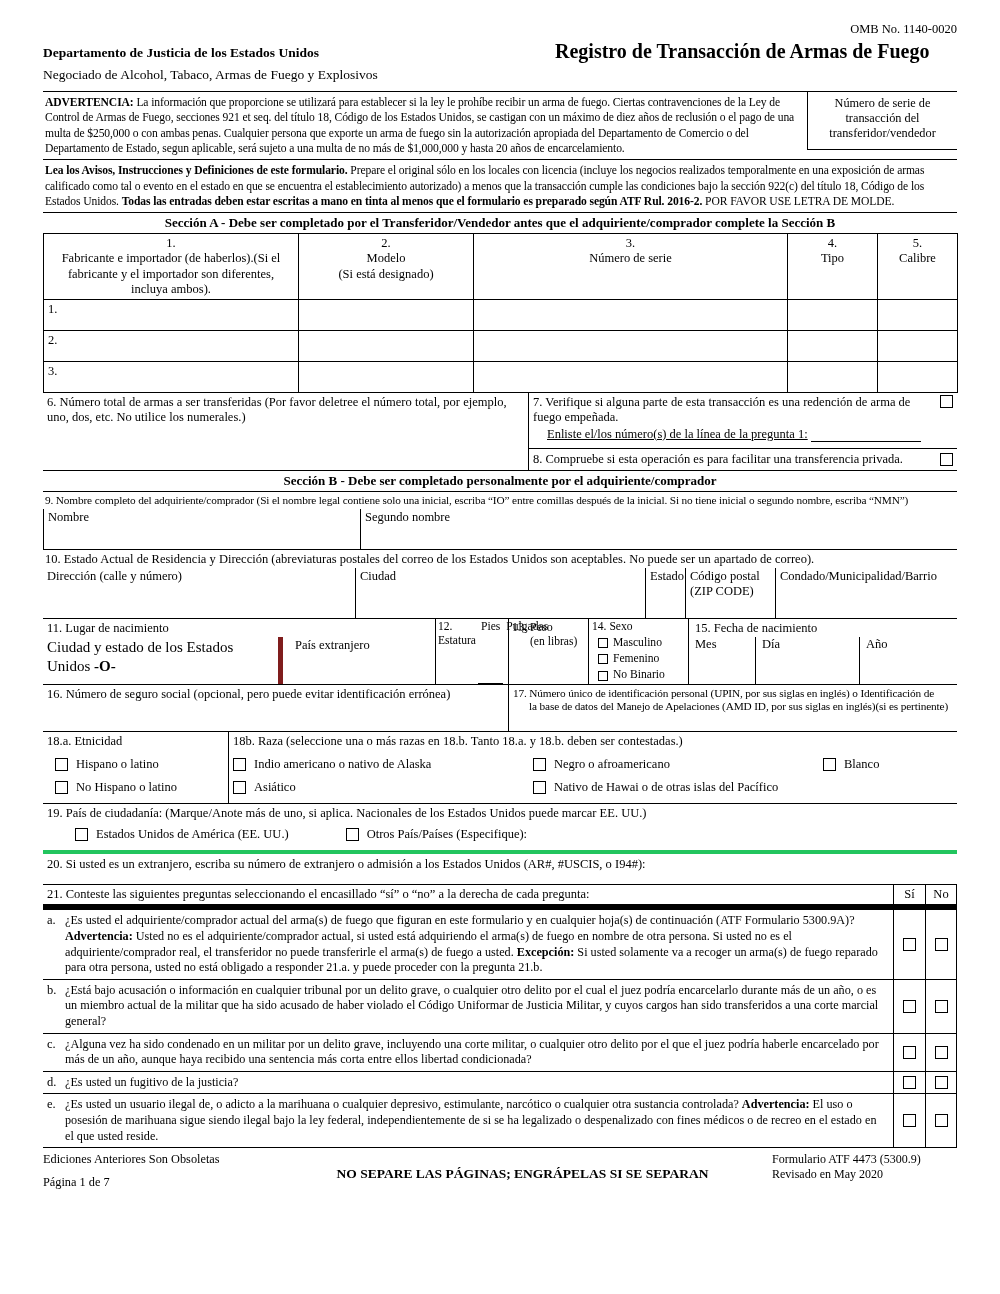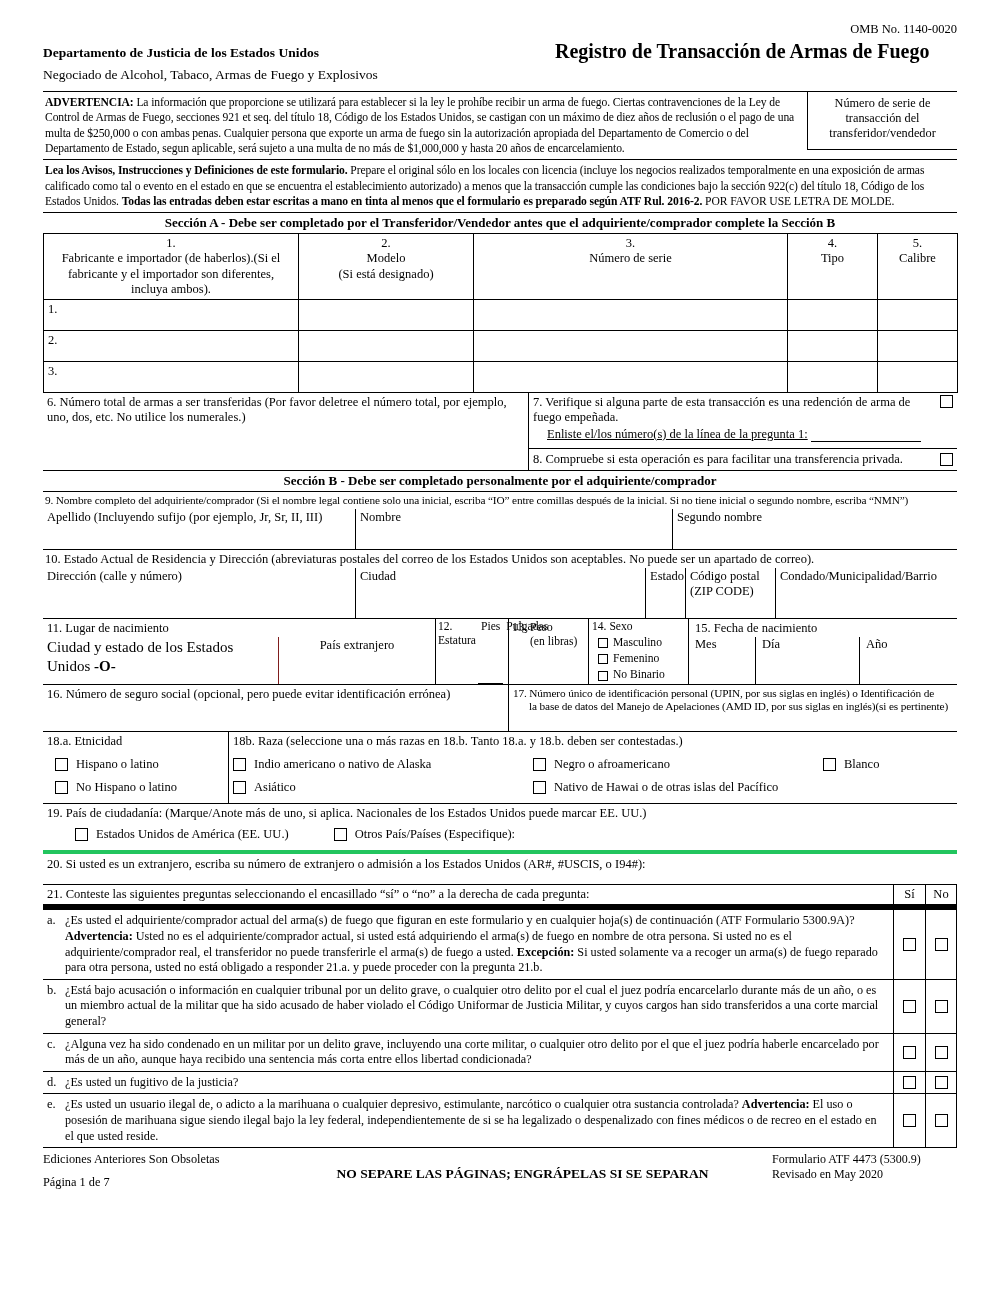--- a/index.html
+++ b/index.html
@@ -67,21 +67,21 @@
   .addr-row > div { min-height:50px; }
   .c-addr { width:312px; } .c-city { width:290px; } .c-state { width:40px; overflow:hidden; }
   .c-zip { width:90px; } .c-county { flex:1; }
 
   
   .row1115 { display:flex; border-bottom:1px solid #000; }
   .q11 { width:392px; display:flex; flex-direction:column; }
   .q11 .lab { padding:2px 4px 1px; }
   .q11sub { display:flex; flex:1; }
   .q11us { width:235px; padding:1px 4px; font-size:15px; }
-  .q11fo { flex:1; border-left:1px solid #7f1d1d; padding:1px 4px; min-height:46px;text-align:center; }
+  .q11fo { flex:1; border-left:5px solid #7f1d1d; padding:1px 12px; min-height:46px; }
   .q12 { width:73px; display:flex; flex-direction:row; font-size:11.6px; }
   .q12 .lab { padding:1px 2px; }
   .q12feet { border-bottom:1px solid #000; padding:1px 3px 12px; }
   .q12in { padding:1px 3px; flex:1; }
   .q13 { width:80px; padding:1px 3px; font-size:12px; }
   .q13 .sub { padding-left:18px; font-size:11.6px; }
   .q14 { width:100px; padding:1px 3px; font-size:11.6px; }
   .q14 .opt { display:flex; align-items:center; gap:5px; margin:2px 0 0 6px; }
   .q15 { flex:1; display:flex; flex-direction:column; }
   .q15 .lab { padding:2px 6px 1px; }
@@ -100,21 +100,21 @@
   .row18 { display:flex; border-bottom:1px solid #000; }
   .q18a { width:185px; padding:2px 4px 8px; }
   .q18b { flex:1; border-left:1px solid #000; padding:2px 4px 8px; }
   .cbl { display:flex; align-items:center; gap:8px; margin:8px 0 0 8px; }
   .q18brow { display:flex; margin-top:8px; }
   .q18brow .c1 { width:300px; } .q18brow .c2 { width:290px; } .q18brow .c3 { flex:1; }
   .q18brow label { display:flex; align-items:center; gap:8px; }
 
   
   .q19 { border-bottom:4px solid #22c55e; padding:2px 4px 8px; }
-  .q19opts { display:flex; align-items:flex-start; margin-top:5px; padding-left:28px; }
+  .q19opts { display:flex; align-items:flex-start; margin-top:5px; padding-left:28px;gap:12px; }
   .q19opts label { display:flex; align-items:center; gap:8px; }
   .q19opts .second { margin-left:45px; }
   .q19fill { display:inline-block; width:150px; border-bottom:1px solid transparent; height:12px; }
   .q20 { border-bottom:1px solid #000; padding:3px 4px 12px; }
 
   
   .q21h { display:flex; border-bottom:6px solid #000000; }
   .q21h .t { flex:1; padding:2px 4px; }
   .ynh { width:32px; border-left:1px solid #000; text-align:center; padding:2px 0; }
   .rt { border-right:1px solid #000; }
@@ -238,21 +238,20 @@
         <span class="cb"></span>
       </div>
     </div>
   </div>
 
   <div class="sec-hdr hb">Sección B - Debe ser completado personalmente por el adquiriente/comprador</div>
 
   <div class="qrow">
     <div class="qtext cond">9.   Nombre completo del adquiriente/comprador (Si el nombre legal contiene solo una inicial, escriba “IO” entre comillas después de la inicial.  Si no tiene inicial o segundo  nombre, escriba “NMN”)</div>
     <div class="cells name-row">
-      <div class="c-last"><span>Apellido (Incluyendo sufijo (por ejemplo, Jr, Sr, II, III)</span></div>
       <div class="c-first bl"><span>Nombre</span></div>
       <div class="c-mid bl"><span>Segundo nombre</span></div>
     </div>
   </div>
 
   <div class="qrow">
     <div class="qtext">10.   Estado Actual de Residencia y Dirección (abreviaturas postales del correo de los Estados Unidos son aceptables.  No puede ser un apartado de correo).</div>
     <div class="cells addr-row">
       <div class="c-addr"><span>Dirección (calle y número)</span></div>
       <div class="c-city bl"><span>Ciudad</span></div>

